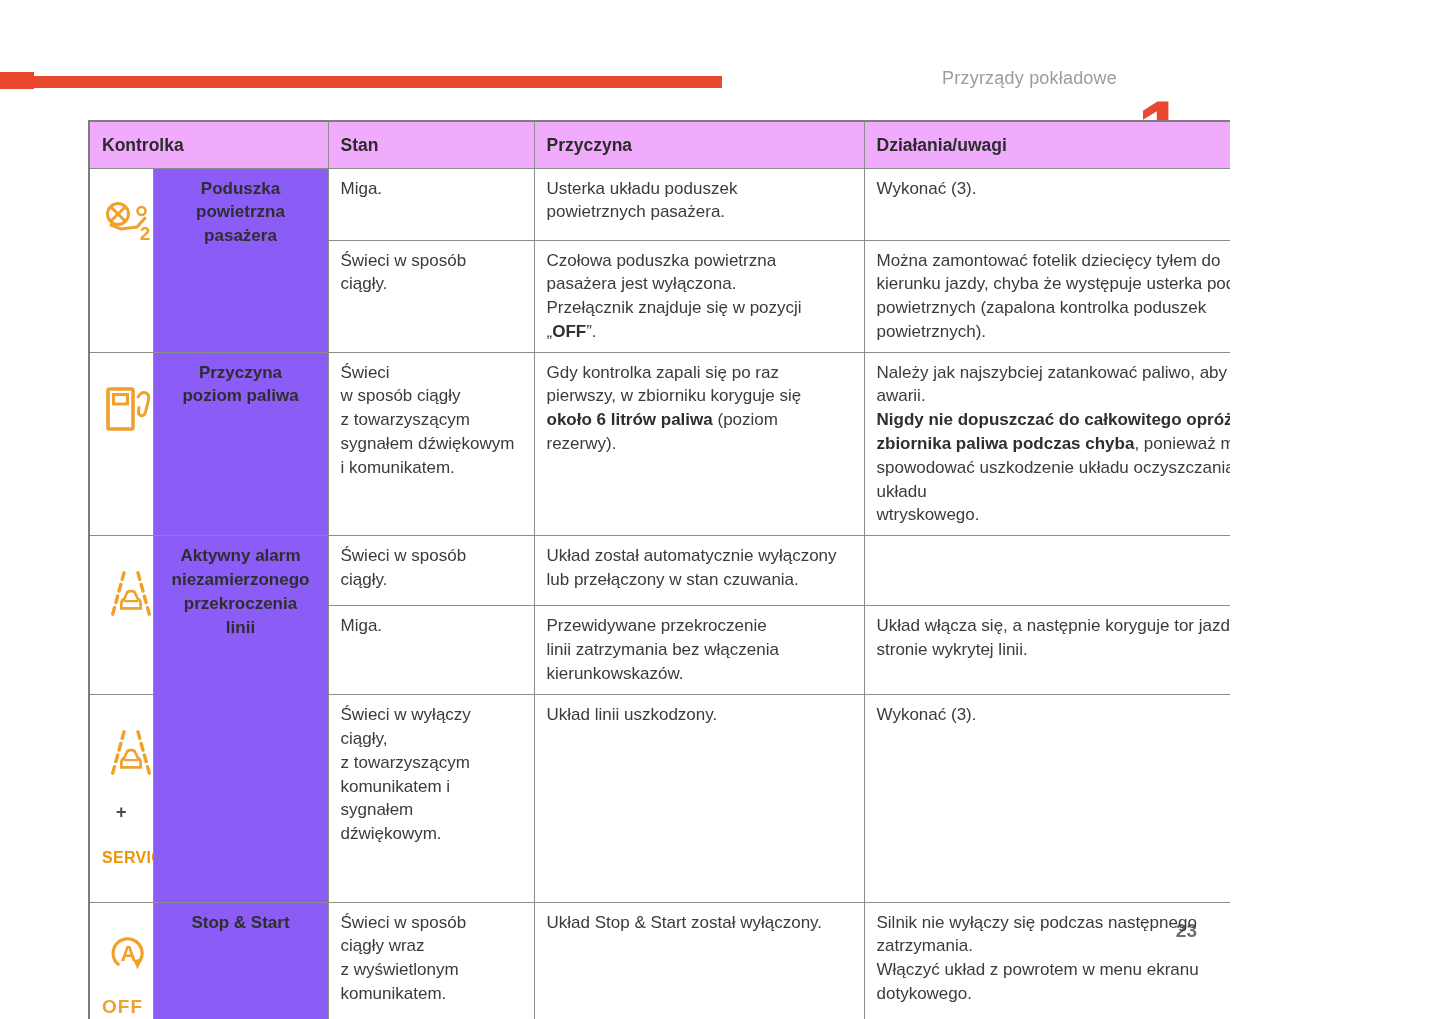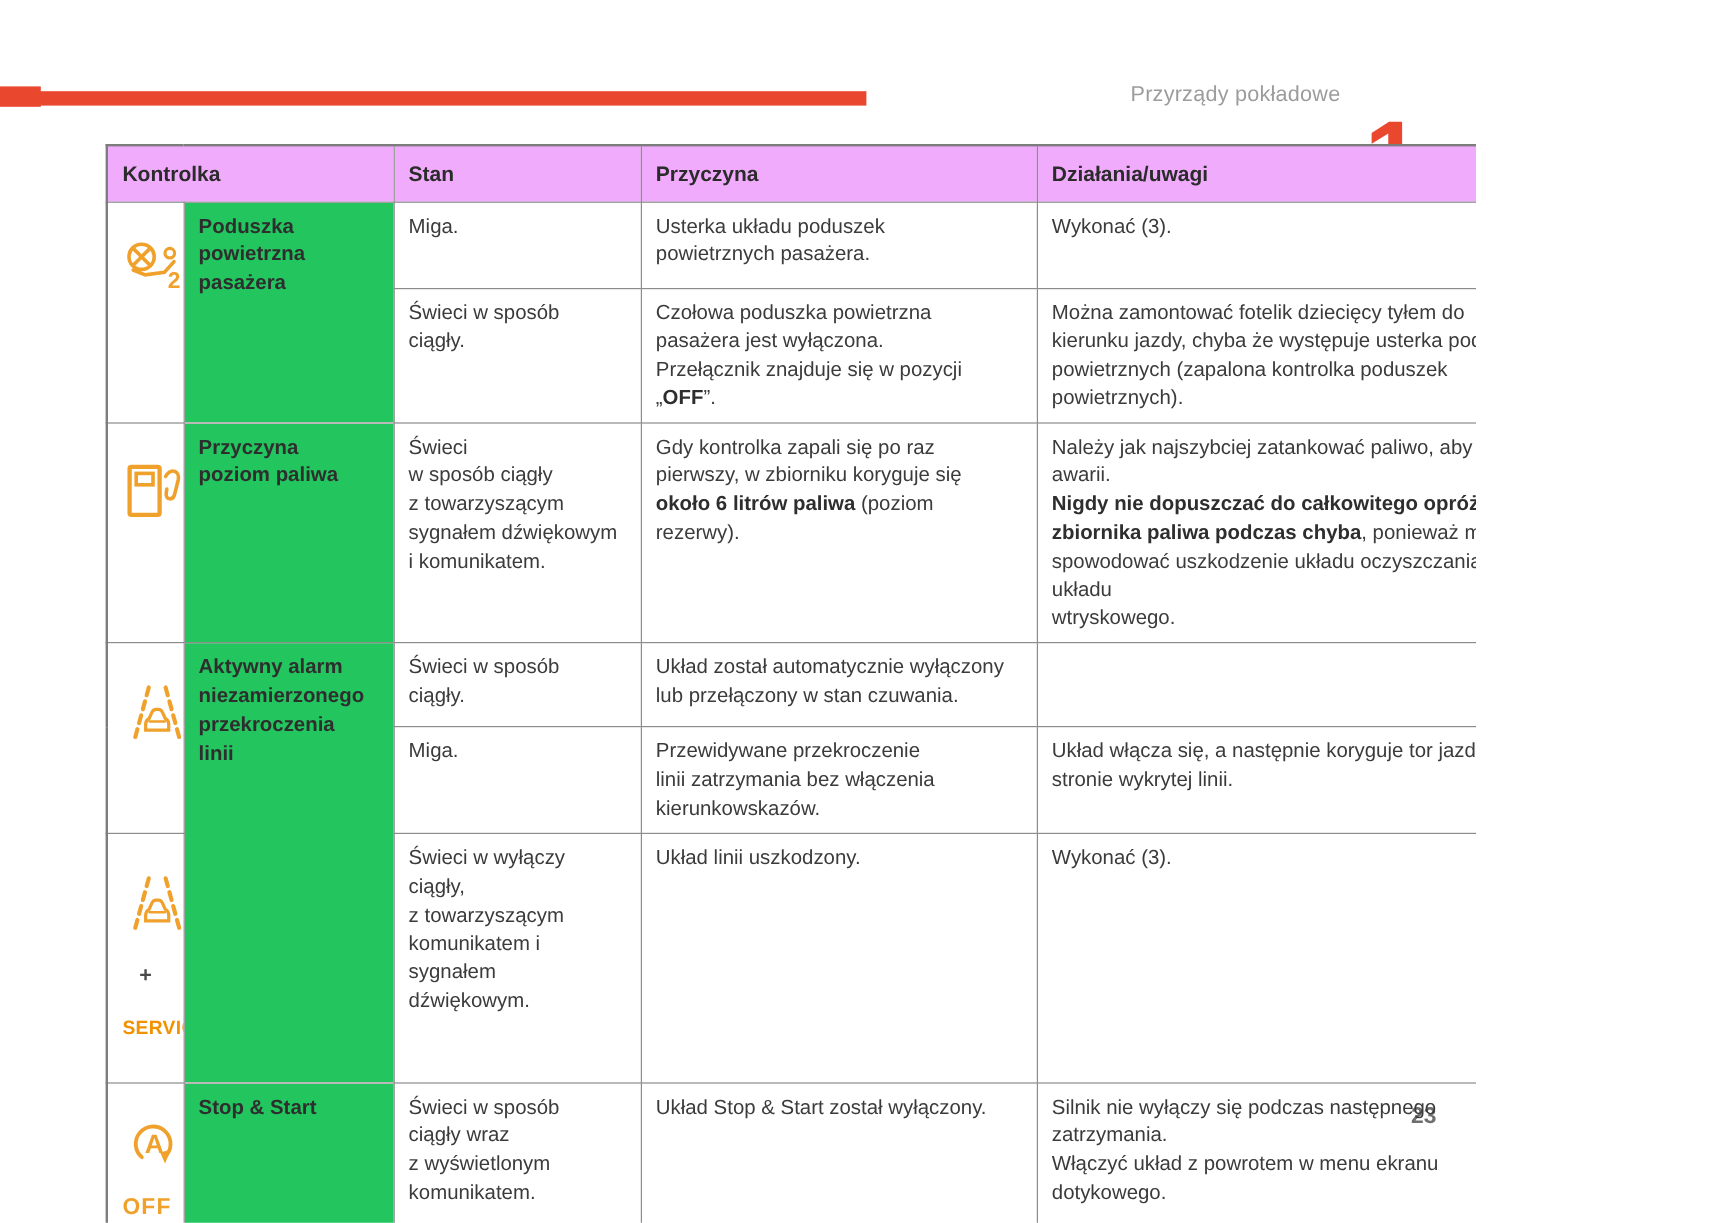--- a/index.html
+++ b/index.html
@@ -49,24 +49,25 @@
   }
   table.warn th{
     background:#f0abfc;
     text-align:left;
     vertical-align:middle;
     font-size:17.5px;
     color:#2b2b2b;
     padding:10px 12px;
   }
   td.label-cell{
-    background:#22c55e;
+    background:#8b5cf6;
     font-weight:bold;
     color:#2e2e2e;
     padding-top:10px;
+    text-align:center;
   }
   td.icon-cell{
     text-align:center;
     padding:10px 2px 4px 2px;
     background:#ffffff;
   }
   td.small-text{font-size:15.5px;line-height:1.42;}
   strong{color:#2e2e2e;}
   .svc-plus{font-size:18px;font-weight:bold;color:#4a4a4a;line-height:1.1;margin-top:2px;}
   .svc-label{font-size:16px;font-weight:bold;color:#F39200;letter-spacing:.3px;margin-top:1px;}

